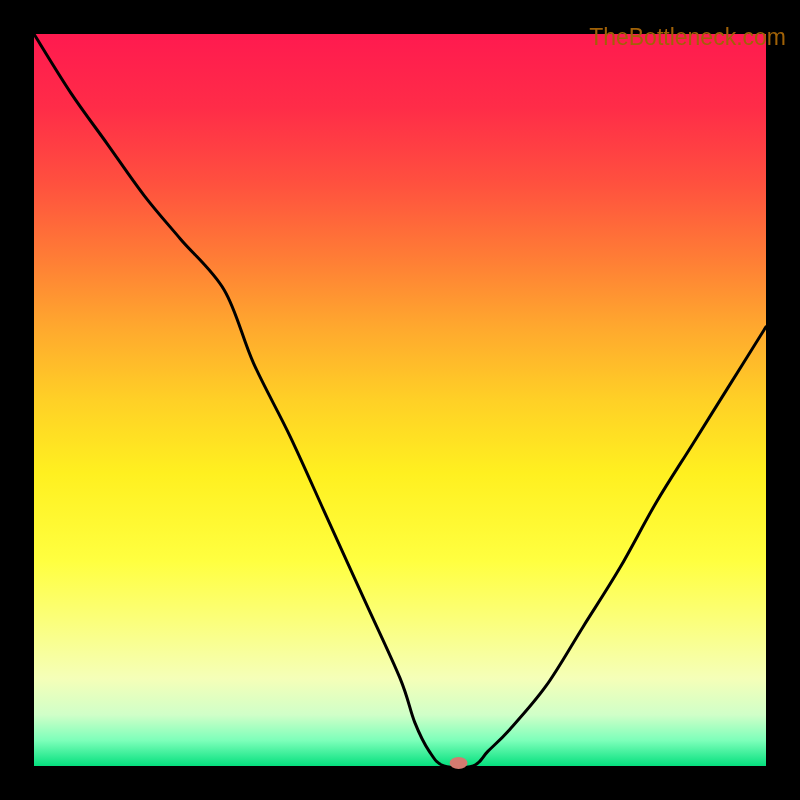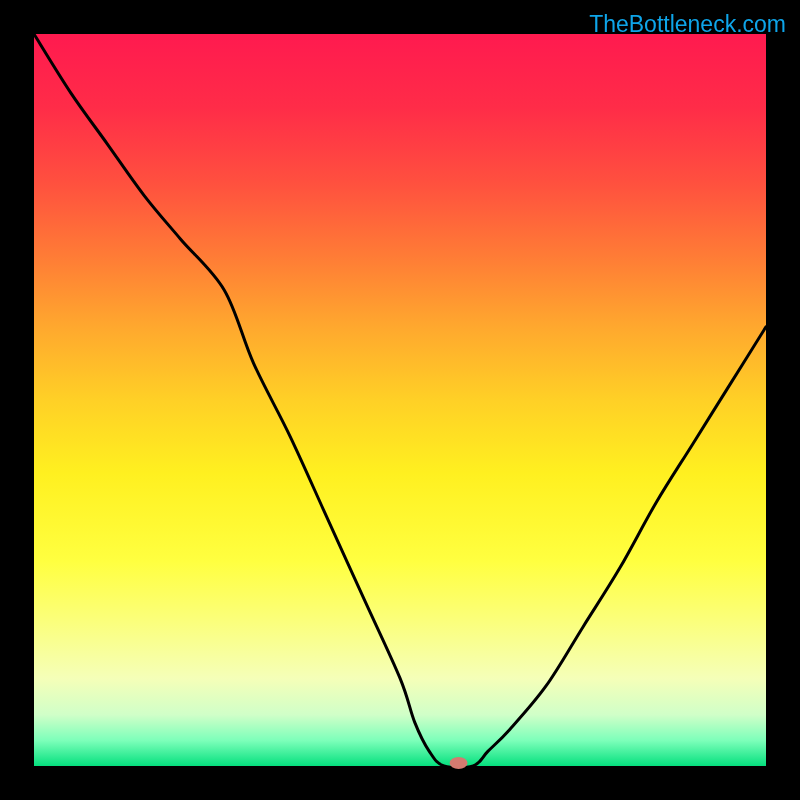--- a/index.html
+++ b/index.html
@@ -10,23 +10,23 @@
     background: #000000;
     font-family: Arial, Helvetica, sans-serif;
   }
   .chart-container {
     position: relative;
     width: 800px;
     height: 800px;
   }
   .watermark {
     position: absolute;
-    top: 11px;
+    top: 24px;
     right: 14px;
-    color: #0ea5e9;
+    color: #a16207;
     font-size: 23px;
     font-weight: 500;
     z-index: 10;
   }
   svg.plot {
     position: absolute;
     left: 0;
     top: 0;
   }
 </style>

